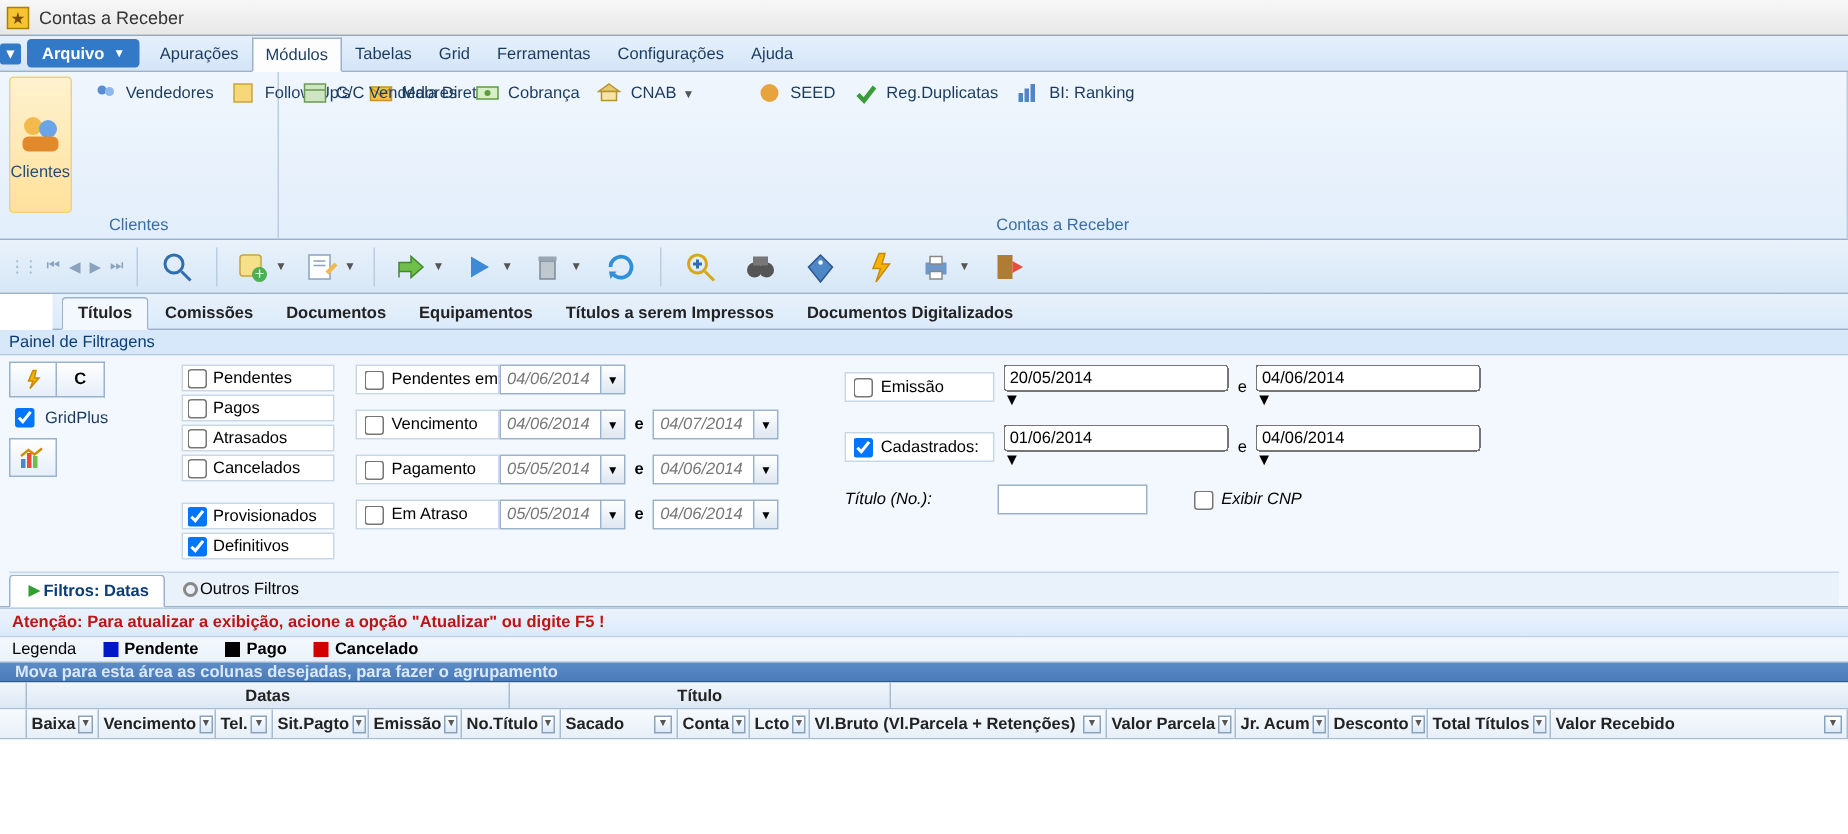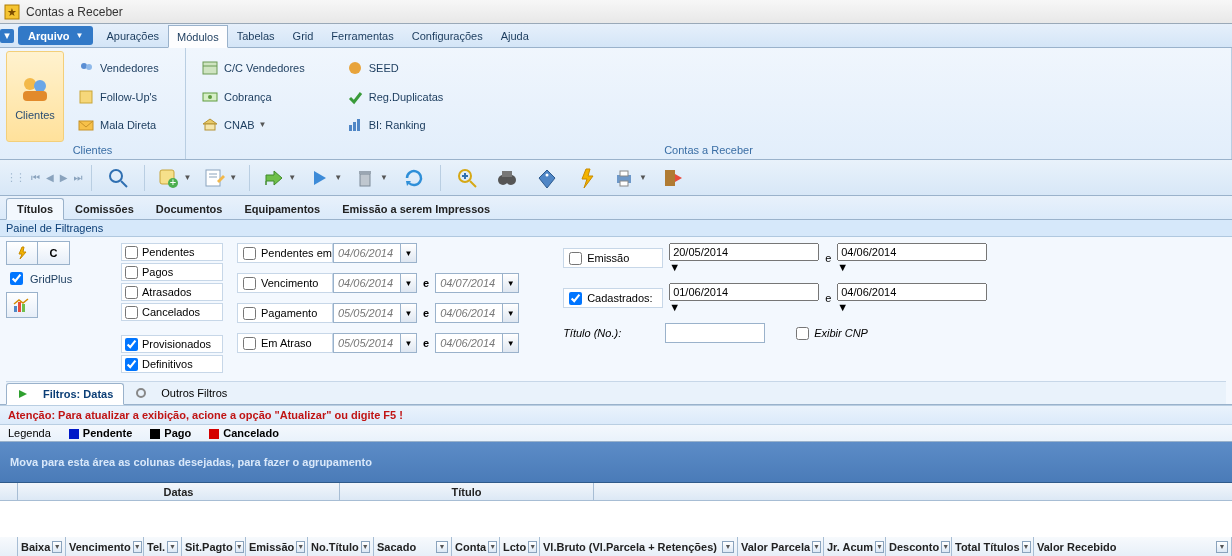--- a/index.html
+++ b/index.html
@@ -18,36 +18,36 @@
   .menustrip .menu-item.active { background: #fdfdfe; border: 1px solid #9ab2cb; border-bottom: 1px solid #fdfdfe; position: relative; top: 1px; }
   .menustrip .sys-btn { width: 14px; height: 14px; background: #3279c7; color:#fff; display:flex; align-items:center; justify-content:center; margin: auto 2px auto 0; border-radius:2px; }
 
   
   .ribbon { height: 112px; background: linear-gradient(#f0f6fd, #e2eefb); border-bottom: 1px solid #9ab2cb; display: flex; align-items: stretch; }
   .ribbon-group { border-right: 1px solid #b9cee2; padding: 3px 6px 0 6px; display: flex; flex-direction: column; }
   .ribbon-group-body { flex: 1; display: flex; }
   .ribbon-group-label { text-align: center; font-size: 11px; color: #3a6ea5; padding: 2px 0 3px 0; }
   .big-btn { width: 58px; display: flex; flex-direction: column; align-items: center; justify-content: center; border: 1px solid #f3cf7a; background: linear-gradient(#fff2cf,#ffe19b); border-radius: 3px; margin-right: 4px; padding: 4px 0; }
   .big-btn .lbl { margin-top: 4px; color: #2a4d72; }
-  .small-col { display: flex; flex-direction: column; justify-content: space-evenly; margin-left: 4px; }
+  .small-col { display: flex; flex-direction: row; justify-content: space-evenly; margin-left: 4px; }
   .small-item { display: flex; align-items: center; height: 22px; padding: 0 6px; color: #1a3b5d; white-space: nowrap; }
   .small-item.disabled { color: #9b9b9b; }
   .small-item .icon { width: 16px; height: 16px; margin-right: 6px; display:inline-flex; align-items:center; justify-content:center; }
   .small-item .dd { margin-left: 4px; font-size: 8px; color:#555; }
 
   
   .toolbar { height: 36px; background: linear-gradient(#e9f2fb,#d7e7f7); border-bottom: 1px solid #9ab2cb; display: flex; align-items: center; padding: 0 6px; }
   .toolbar .nav-sep, .toolbar .sep { width:1px; height:26px; background:#b9cee2; margin:0 6px; }
   .toolbar .tbtn { min-width: 28px; height: 28px; display: flex; align-items: center; justify-content: center; margin: 0 6px; position: relative; }
   .toolbar .tbtn .dd { font-size: 8px; color:#555; margin-left: 4px; }
   .nav-btn { color:#8aa3bd; font-size:10px; padding: 0 3px; cursor:default; }
   .grip { color:#9fb7ce; margin-right:4px; letter-spacing:-2px; }
 
   
-  .section-tabs { height: 24px; background: linear-gradient(#e8f1fb,#dbeafa); border-bottom: 1px solid #9ab2cb; display: flex; align-items: flex-end; padding-left: 6px; }
+  .section-tabs { height: 24px; background: linear-gradient(#e8f1fb,#dbeafa); border-bottom: 1px solid #9ab2cb; display: flex; align-items: flex-end; padding-left: 6px; margin-left: 35px; }
   .section-tabs .stab { padding: 4px 10px; font-weight: bold; color: #222; border: 1px solid transparent; border-bottom: none; cursor:default; }
   .section-tabs .stab.active { background: #f3f8fe; border: 1px solid #9ab2cb; border-bottom: 1px solid #f3f8fe; border-radius: 3px 3px 0 0; position: relative; top:1px; }
 
   
   .panel-title { background: #d6e8fa; color:#0b3e76; font-size:11px; padding: 2px 6px; border-bottom:1px solid #b0c8df; }
   .filter-panel { background: #f3f8fe; border-bottom: 1px solid #9ab2cb; padding: 4px 6px 0 6px; display: flex; flex-direction: column; }
   .filter-body { display: flex; align-items: flex-start; }
   .side-tools { width: 66px; display: flex; flex-direction: column; gap: 4px; margin-right: 6px; }
   .side-tools .btnrow { display:flex; gap:0; }
   .side-tools .sbtn { width: 32px; height: 24px; border: 1px solid #9ab2cb; background: linear-gradient(#fff,#e6eef8); display:flex; align-items:center; justify-content:center; }
@@ -72,35 +72,35 @@
 
   .right-group { display:flex; flex-direction:column; gap:10px; margin-left: 30px; }
   .right-group .row { display:flex; align-items:center; gap:6px; }
   .right-group .lbl-box { border:1px solid #c7d7e8; background:#fff; height:20px; display:flex; align-items:center; padding: 0 4px; width: 100px; }
   .right-group .lbl-box input[type=checkbox]{ margin: 0 5px 0 1px; }
   .right-group .lbl-plain { font-style: italic; width: 96px; }
   .right-group .text-input { border:1px solid #9ab2cb; height:20px; width:100px; padding:0 4px; outline:none; }
 
   
   .filter-subtabs { display:flex; align-items:flex-end; margin-top: 6px; border-top: 1px solid #c7d7e8; background: #e9f2fb; }
-  .filter-subtabs .ftab { padding: 4px 10px; display:flex; align-items:center; gap:14px; border:1px solid transparent; }
+  .filter-subtabs .ftab { padding: 4px 10px; display:flex; align-items:center; gap:0; border:1px solid transparent; }
   .filter-subtabs .ftab.active { background:#fff; border:1px solid #9ab2cb; border-bottom:1px solid #fff; border-radius: 3px 3px 0 0; font-weight:bold; color:#0b3e76; position:relative; top:1px; }
 
   
   .attention { background: linear-gradient(#eaf3fc,#dbeafa); border-top:1px solid #b9cee2; border-bottom:1px solid #b9cee2; padding: 3px 8px; color:#c01414; font-weight:bold; }
   
   .legend { background: linear-gradient(#f4f8fd,#e9f2fb); border-bottom:1px solid #9ab2cb; padding: 2px 8px; display:flex; align-items:center; gap: 18px; }
   .legend .lbl { font-weight:normal; }
   .legend .sw { width:10px; height:10px; display:inline-block; margin-right:4px; vertical-align:middle; }
 
   
-  .grid-groupbar { background: linear-gradient(#5c8cc7,#4a7bb8); color:#d9e8fa; font-size:11px; font-weight:bold; padding: 14px 10px; border-bottom:1px solid #2f5a8a; }
+  .grid-groupbar { background: linear-gradient(#5c8cc7,#4a7bb8); color:#d9e8fa; font-size:11px; font-weight:bold; padding: 0 10px; border-bottom:1px solid #2f5a8a; }
   .grid-head1 { display:flex; background: linear-gradient(#f2f6fb,#dce8f5); border-bottom:1px solid #a7bdd4; height:18px; }
   .grid-head1 .gh { border-right:1px solid #a7bdd4; display:flex; align-items:center; justify-content:center; font-weight:bold; color:#222; }
-  .grid-head2 { display:flex; background: linear-gradient(#f7fafd,#e7eff8); border-bottom:1px solid #a7bdd4; height:20px;margin-top:36px; }
+  .grid-head2 { display:flex; background: linear-gradient(#f7fafd,#e7eff8); border-bottom:1px solid #a7bdd4; height:20px; }
   .grid-head2 .ch { border-right:1px solid #a7bdd4; display:flex; align-items:center; justify-content:space-between; padding: 0 3px; color:#222; font-weight:bold; white-space:nowrap; }
   .grid-head2 .ch .fbtn { width:12px; height:12px; border:1px solid #8aa3bd; background:linear-gradient(#fff,#dce8f5); display:flex; align-items:center; justify-content:center; font-size:7px; color:#555; margin-left:2px; }
   .grid-head2 .rowhead { width:18px; background: linear-gradient(#f7fafd,#e7eff8); border-right:1px solid #a7bdd4; }
   .grid-body { height: 12px; background:#fff; }
 
   
   svg { display:block; }
 </style>
 </head>
 <body>
@@ -337,21 +337,22 @@
         <polygon points="13,7 20,11 13,15" fill="#e84c3d"></polygon>
       </svg>
     </div>
 </div>
 
 <div class="section-tabs">
   <div class="stab active">Títulos</div>
   <div class="stab">Comissões</div>
   <div class="stab">Documentos</div>
   <div class="stab">Equipamentos</div>
-  <div class="stab">Emissão a serem Impressos</div>
+  <div class="stab">Títulos a serem Impressos</div>
+  <div class="stab">Documentos Digitalizados</div>
 </div>
 
 <div class="panel-title">Painel de Filtragens</div>
 <div class="filter-panel">
   <div class="filter-body">
 
     <div class="side-tools">
       <div class="btnrow">
         <div class="sbtn">
             <svg width="14" height="14">

